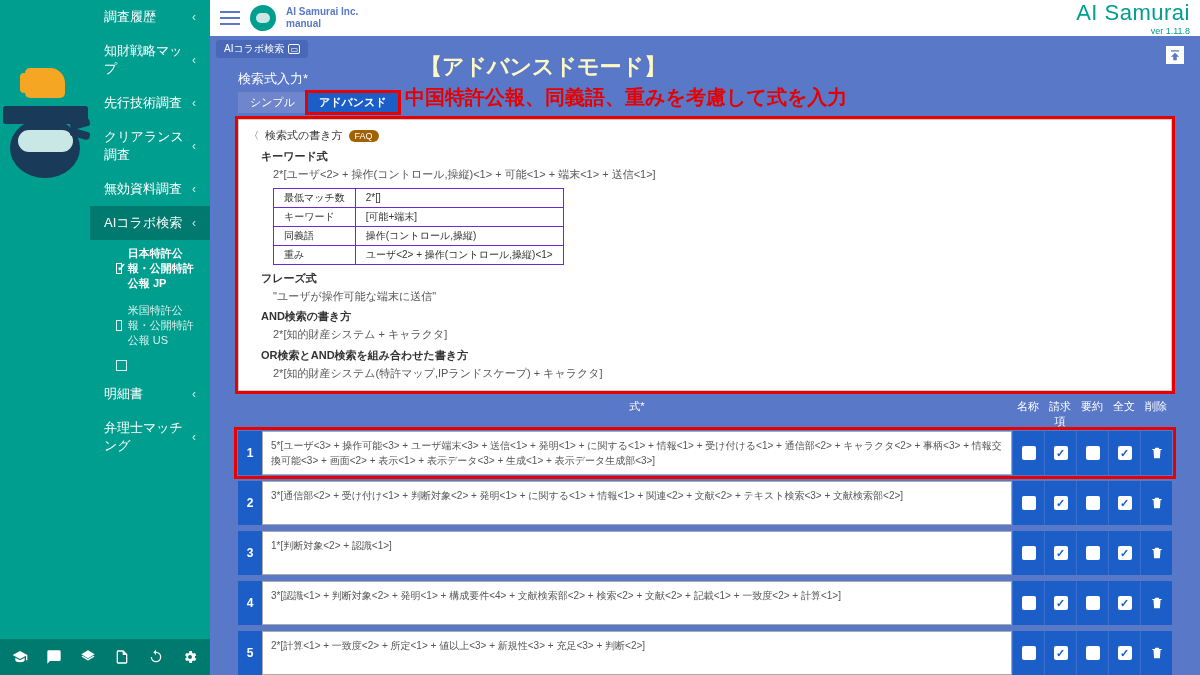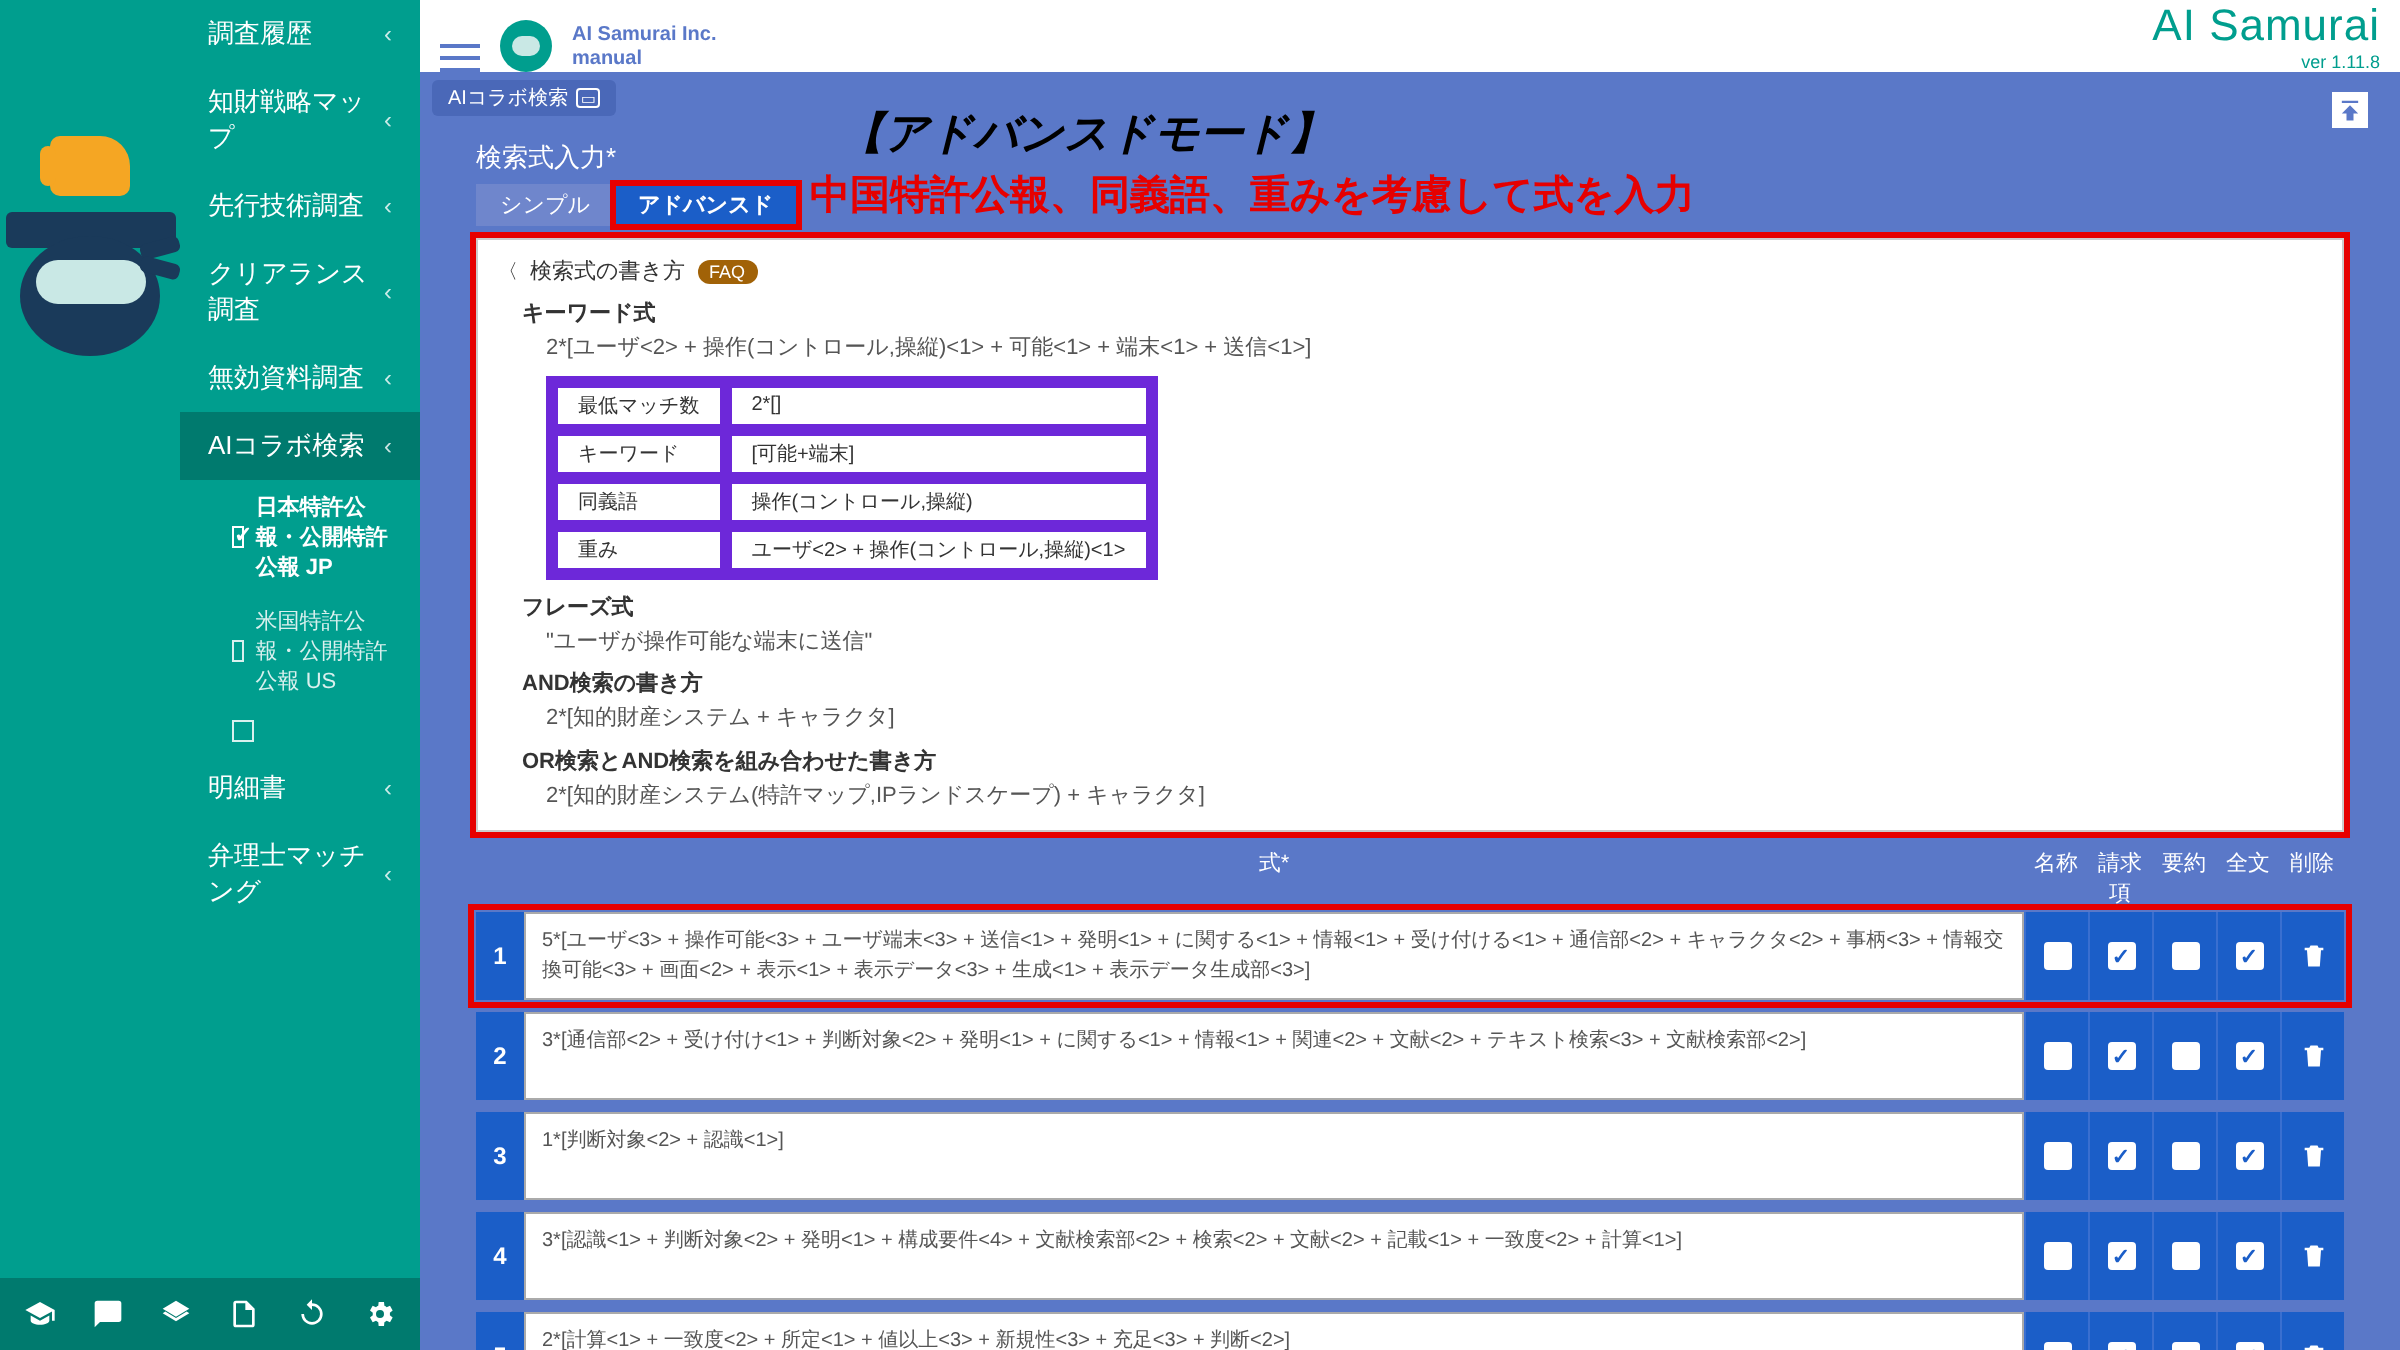--- a/index.html
+++ b/index.html
@@ -26,53 +26,53 @@
 .sub-item { display:flex; align-items:center; gap:6px; padding: 6px 14px 6px 26px; font-size: 11px; opacity: 0.85; }
 .sub-item.sel { opacity: 1; font-weight: 600; }
 .sub-check { width:11px; height:11px; border:1px solid #fff; display:inline-block; position:relative; }
 .sub-check.on::after{ content:"✓"; position:absolute; top:-3px; left:0; font-size:11px; }
 
 .bottom-bar { position: absolute; bottom: 0; left: 0; width: 100%; height: 36px; background: #007a6e; display: flex; align-items: center; gap: 18px; padding: 0 12px; }
 .bottom-bar svg, .bottom-bar .icon { width: 18px; height: 18px; fill: #fff; color: #fff; }
 
 
 .main { flex: 1; display: flex; flex-direction: column; background: #5a78c8; position: relative; }
-.header { height: 36px; background: #fff; display: flex; align-items: flex-end; padding: 0 10px; gap: 10px; }
+.header { height: 36px; background: #fff; display: flex; align-items: center; padding: 0 10px; gap: 10px; }
 .hamburger { width: 20px; height: 14px; display: flex; flex-direction: column; justify-content: space-between; cursor:pointer; }
 .hamburger span { height: 2px; background: #5a78c8; }
 .avatar { width: 26px; height: 26px; border-radius: 50%; background: #009e8e; display:flex; align-items:center; justify-content:center; }
 .avatar-inner{ width:14px;height:10px;background:#c9e8e5;border-radius:6px;}
 .user-info { color: #5a78c8; font-size: 10px; line-height: 1.2; font-weight: 600; }
 .brand { margin-left: auto; text-align: right; color: #009e8e; }
 .brand-name { font-size: 22px; font-weight: 300; letter-spacing: 0.5px; }
 .brand-ver { font-size: 9px; }
 
 .tab-strip { padding: 4px 6px; }
 .tab-chip { background: #4a68b8; color: #fff; font-size: 10px; padding: 2px 8px; border-radius: 3px; display: inline-flex; align-items: center; gap: 4px; }
 .tab-chip .x { border:1px solid #fff; border-radius:2px; width:12px; height:10px; font-size:8px; display:flex;align-items:center;justify-content:center; }
 
 .content { padding: 8px 28px 12px 28px; position: relative; }
 .page-title { color:#fff; font-size: 13px; font-weight: 400; margin-bottom: 4px; }
-.annot-title { position:absolute; top:-10px; left:210px; color: #000000; font-size: 22px; font-weight: 600; pointer-events:none; z-index:5;font-style:italic;}
+.annot-title { position:absolute; top:-10px; left:210px; color: #fef9c3; font-size: 22px; font-weight: 600; pointer-events:none; z-index:5;}
 .annot-sub { position:absolute; top:22px; left:195px; color: #e60000; font-size: 20px; font-weight: 600; pointer-events:none; z-index:5;}
 
 .mode-tabs { display:flex; margin-bottom: 6px; }
 .mode-tab { padding: 3px 12px; font-size: 11px; background:#6f86cc; color:#fff; }
 .mode-tab.active { background:#1b5ec8; font-weight:600; }
 .red-box-tab { outline: 3px solid #e60000; outline-offset: -1px; }
 
 .help-panel { background:#fff; border:1px solid #ccc; padding:8px 10px; color:#333; position:relative; }
 .red-outline { outline: 3px solid #e60000; outline-offset: 0; }
 .help-head { display:flex; align-items:center; gap:6px; font-size:11px; margin-bottom:6px;}
 .help-head .caret{ font-size:10px;}
 .faq-badge{ background:#a16207; color:#fff; border-radius:8px; padding:1px 6px; font-size:9px;}
 .help-sub{ font-weight:600; margin:4px 0 2px 12px; }
 .help-line{ margin-left:24px; color:#555; line-height:1.6;}
 .help-table{ margin:4px 0 6px 24px; border-collapse:collapse;}
-.help-table td{ border:6px solid #6d28d9; padding:2px 10px; font-size:10px;}
+.help-table td{ border:1px solid #6d28d9; padding:2px 10px; font-size:10px;}
 
 .grid-header { display:flex; margin-top:6px; color:#fff; font-size:11px; padding: 2px 0;}
 .gh-num{ width:24px;}
 .gh-formula{ flex:1; text-align:center;}
 .gh-cols{ display:flex; gap:0;}
 .gh-col{ width:32px; text-align:center;}
 
 .row { display:flex; align-items:stretch; margin-bottom:6px; gap:0; }
 .row-num { width:24px; background:#1b5ec8; color:#fff; display:flex; align-items:center; justify-content:center; font-size:12px; font-weight:600;}
 .row-input { flex:1; background:#fff; border:1px solid #aaa; padding:6px 8px; color:#555; font-size:10px; line-height:1.5; min-height:32px; resize:none; font-family:inherit;}

